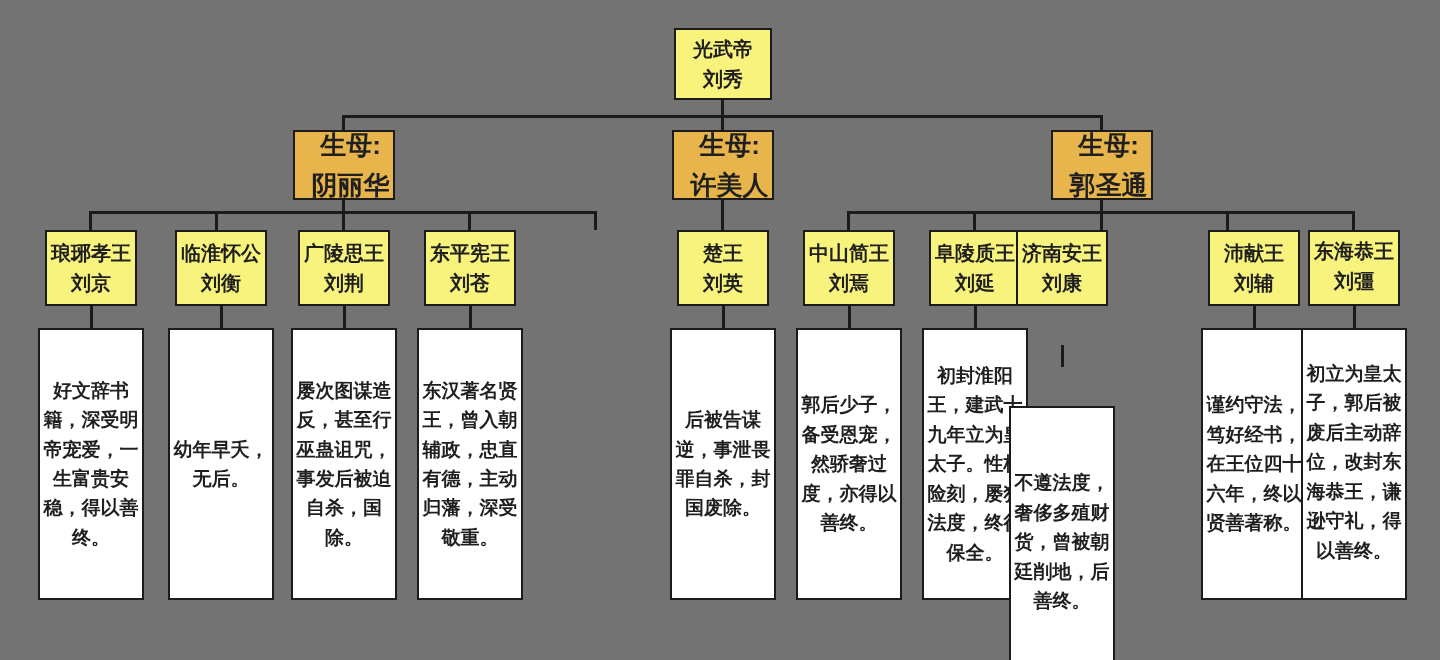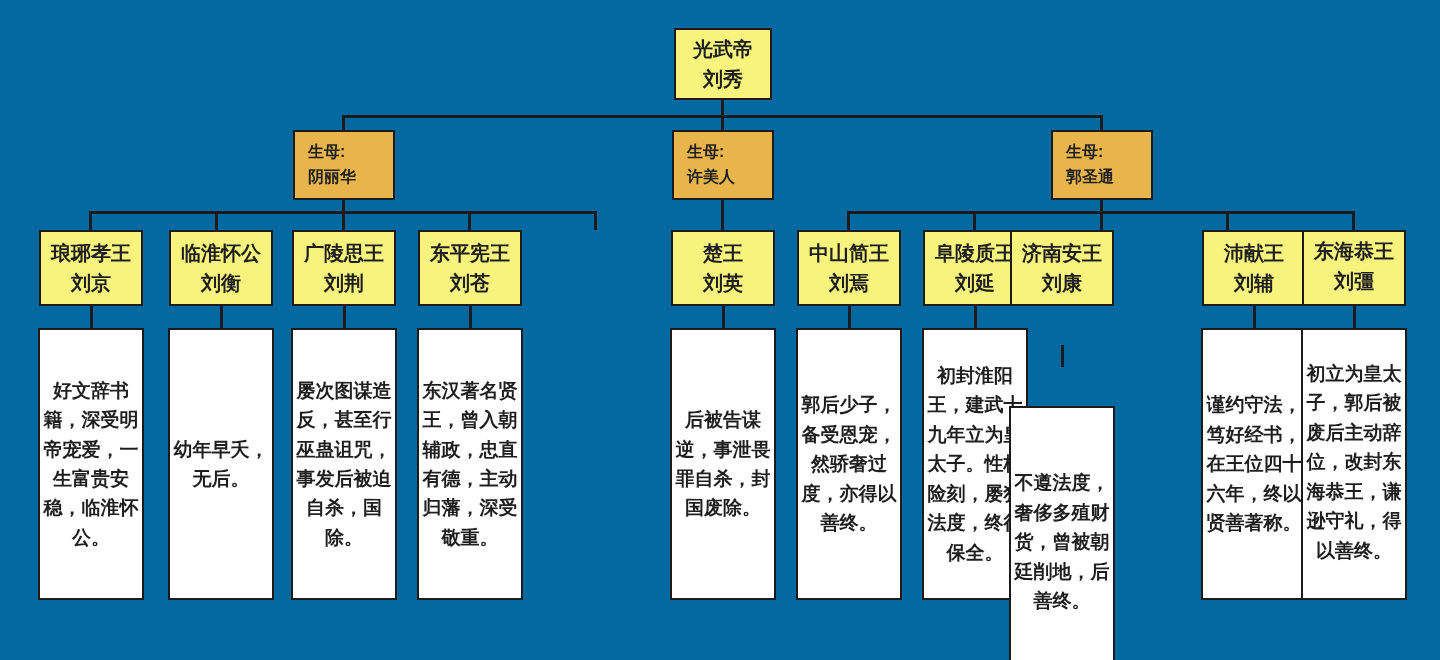--- a/index.html
+++ b/index.html
@@ -2,21 +2,21 @@
 <html><head>
 <meta charset="utf-8">
 <style>
   * { box-sizing: border-box; margin: 0; padding: 0; }
   html, body { background: #ffffff; }
   body { font-family: "Liberation Sans", "DejaVu Sans", sans-serif; }
   .canvas {
     position: relative;
     width: 1440px;
     height: 660px;
-    background: #0369a1;
+    background: #737373;
     overflow: hidden;
   }
   
   .line { position: absolute; background: #1b1b1b; }
   .vline { width: 3px; }
   .hline { height: 3px; }
   
   .node {
     position: absolute;
     border: 2.5px solid #1b1b1b;
@@ -27,29 +27,29 @@
     left: 674px; top: 28px; width: 98px; height: 72px;
     background: #f7f37d;
     display: flex; flex-direction: column; justify-content: center;
     text-align: center; font-size: 20px; line-height: 1.5;
   }
   .mother-box {
     top: 130px; width: 102px; height: 70px;
     background: #e7b54c;
     display: flex; flex-direction: column; justify-content: center;
     text-align: left; padding-left: 13px;
-    font-size: 16px; line-height: 1.55;
+    font-size: 26px; line-height: 1.55; align-items: center;
   }
   .col {
     position: absolute;
     top: 230px; width: 106px;
     display: flex; flex-direction: column; align-items: center;
   }
   .name-box {
-    width: 104px; height: 76px;
+    width: 92px; height: 76px;
     border: 2.5px solid #1b1b1b;
     background: #f7f37d;
     display: flex; flex-direction: column; justify-content: center;
     text-align: center; font-size: 20px; font-weight: bold;
     color: #1f1f1f; line-height: 1.5;
   }
   .col-stub { width: 3px; height: 22px; background: #1b1b1b; }
   .desc-box {
     width: 106px; height: 272px;
     border: 2.5px solid #1b1b1b;
@@ -108,21 +108,21 @@
   <div class="line vline" style="left:1226px; top:211px; height:19px;"></div>
   <div class="line vline" style="left:1352px; top:211px; height:19px;"></div>
 
   <div class="col" style="left:38px;">
     <div class="name-box">
       <span>琅琊孝王</span>
       <span>刘京</span>
     </div>
     <div class="col-stub"></div>
     <div class="desc-box">
-      <span>好文辞书籍，深受明帝宠爱，一生富贵安稳，临淮怀公。</span>
+      <span>好文辞书籍，深受明帝宠爱，一生富贵安稳，得以善终。</span>
     </div>
   </div>
 
   <div class="col" style="left:164px;padding-left:8px;">
     <div class="name-box">
       <span>临淮怀公</span>
       <span>刘衡</span>
     </div>
     <div class="col-stub"></div>
     <div class="desc-box">

